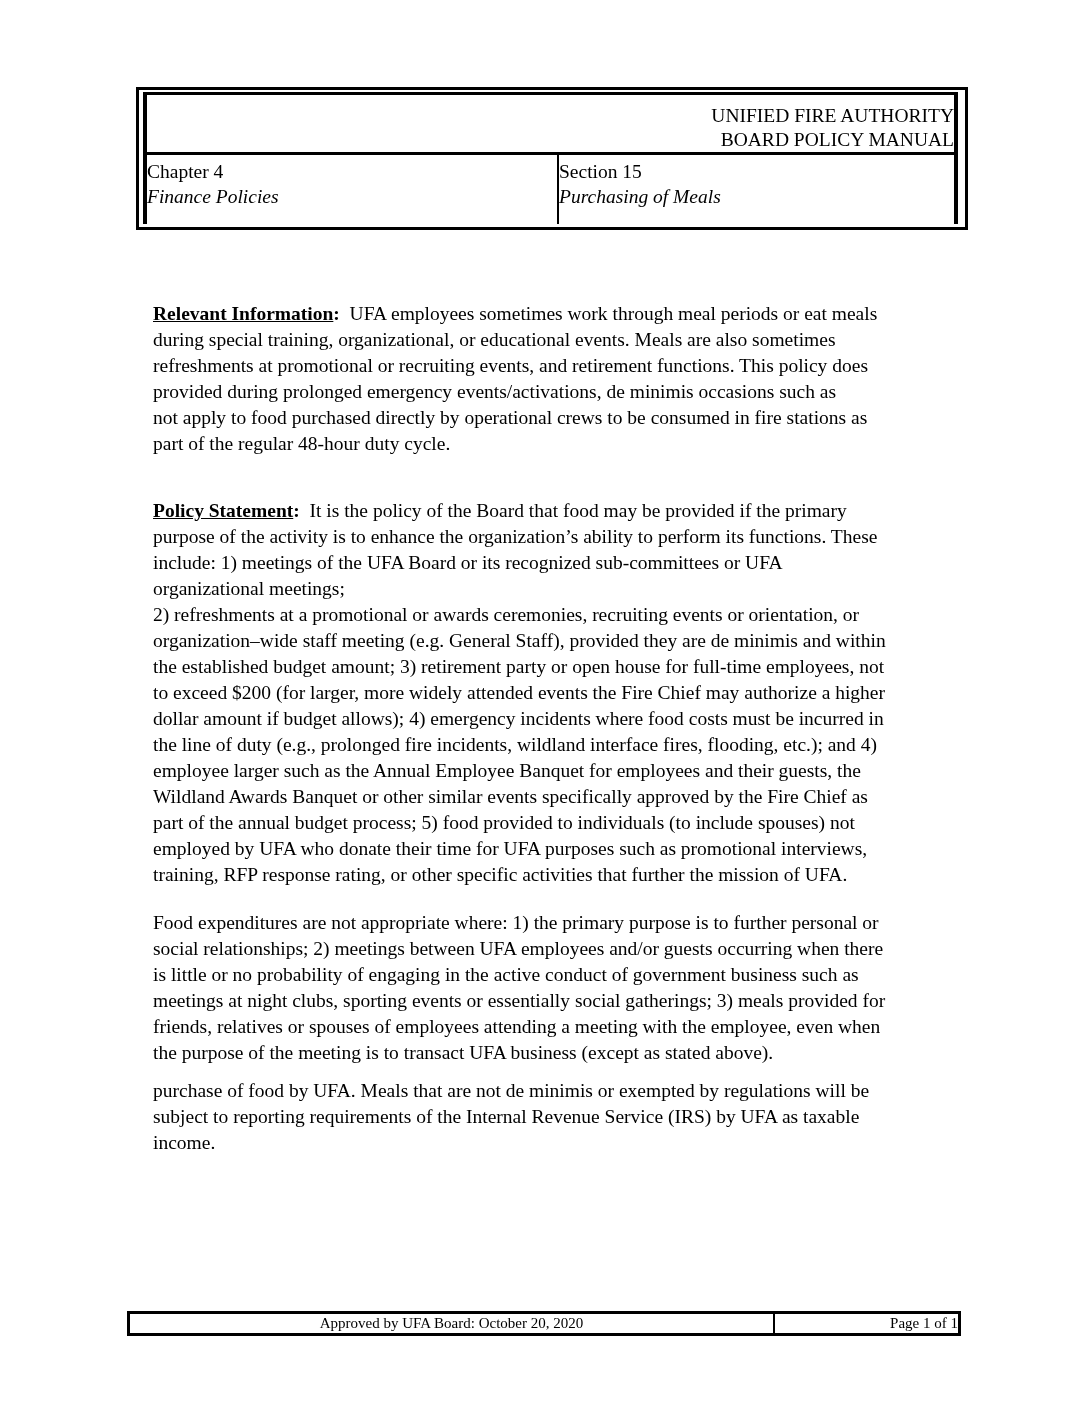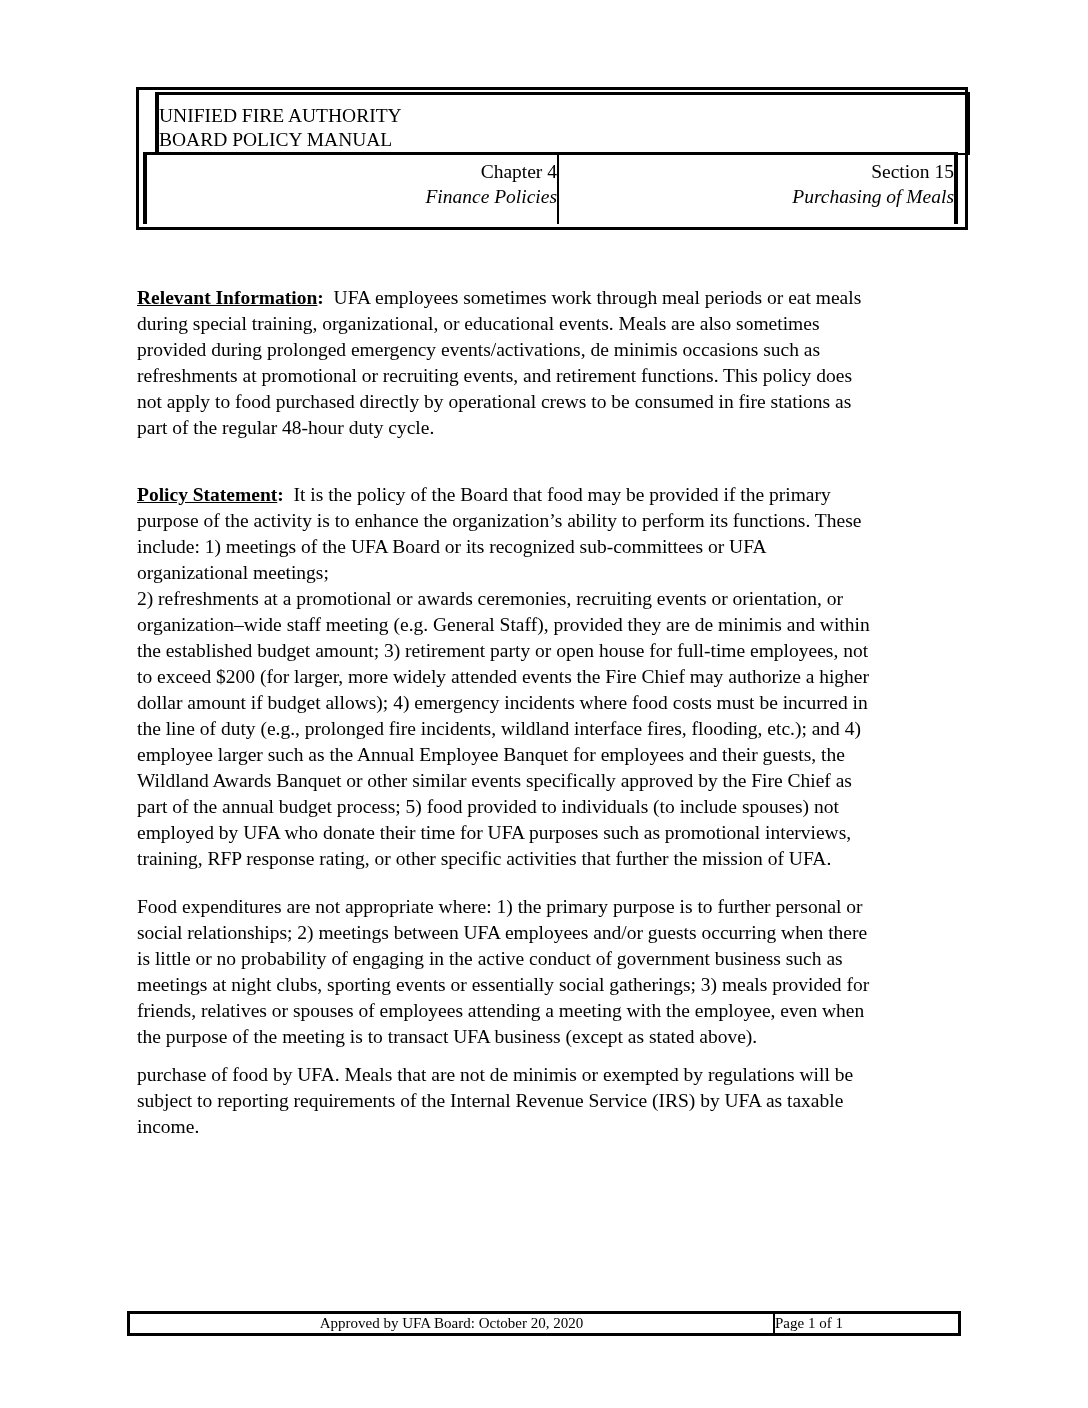--- a/index.html
+++ b/index.html
@@ -13,66 +13,66 @@
     position: absolute; left: 136px; top: 87px; width: 826px; height: 137px;
     border: 3px solid #000;
     border-right-width: 3px;
   }
   .hdr-row1 {
     position: absolute; left: 4px; top: 2px; width: 807px; height: 49px;
     border-top: 3px solid #000;
     border-left: 4px solid #000;
     border-right: 4px solid #000;
     border-bottom: 2px solid #000;
-    text-align: left;
+    text-align: right;
     font-size: 19.5px; line-height: 24px;
-    padding-top: 9px; box-sizing: content-box; margin-left: 12px;
+    padding-top: 9px; box-sizing: content-box;
   }
   .hdr-row1 .line { display: block; }
   .hdr-row2 {
     position: absolute; left: 4px; top: 62px; width: 815px; height: 72px;
     border-top: 3px solid #000;
     border-left: 4px solid #000;
     border-right: 4px solid #000;
     display: flex;
     box-sizing: border-box;
   }
   .hdr-cell {
     flex: 1 1 50%;
-    text-align: right;
+    text-align: left;
     font-size: 19.5px; line-height: 25px;
     padding-top: 4px;
   }
   .hdr-cell.left { border-right: 2px solid #000; flex: 0 0 410px; }
   .hdr-cell .sub { font-style: italic; display: block; }
   .hdr-cell .main { display: block; }
 
   
   .para {
     position: absolute; left: 137px; width: 810px;
     font-size: 19.5px; line-height: 26px;
-    margin: 0;
+    margin: 16px;
   }
   .para .lbl { font-weight: bold; text-decoration: underline; }
   .para .colon { font-weight: bold; }
   .para .ln { display: block; white-space: nowrap; }
 
   
   .footer {
     position: absolute; left: 127px; top: 1311px; width: 834px; height: 25px;
     border: 3px solid #000; box-sizing: border-box;
     display: flex; align-items: center;
     font-size: 15px;
   }
   .footer .approved {
     flex: 0 0 643px; text-align: left; border-right: 2px solid #000;
     height: 100%; display: flex; align-items: center; justify-content: center;
   }
   .footer .page {
-    flex: 1; text-align: left;
+    flex: 1; text-align: right;
   }
 </style>
 </head>
 <body>
 
 <div class="hdr-outer">
   <div class="hdr-row1">
     <span class="line">UNIFIED FIRE AUTHORITY</span>
     <span class="line">BOARD POLICY MANUAL</span>
   </div>
@@ -84,22 +84,22 @@
     <div class="hdr-cell">
       <span class="main">Section 15</span>
       <span class="sub">Purchasing of Meals</span>
     </div>
   </div>
 </div>
 
 <div class="para" style="top:285px;">
   <span class="ln"><span class="lbl">Relevant Information</span><span class="colon">:</span>&nbsp; <span>UFA employees sometimes work through meal periods or eat meals</span></span>
   <span class="ln">during special training, organizational, or educational events.  Meals are also sometimes</span>
+  <span class="ln">refreshments at promotional or recruiting events, and retirement functions.  This policy does</span>
   <span class="ln">provided during prolonged emergency events/activations, de minimis occasions such as</span>
-  <span class="ln">refreshments at promotional or recruiting events, and retirement functions.  This policy does</span>
   <span class="ln">not  apply to food purchased directly by operational crews to be consumed in fire stations as</span>
   <span class="ln">part of  the regular 48-hour duty cycle.</span>
 </div>
 
 <div class="para" style="top:482px;">
   <span class="ln"><span class="lbl">Policy Statement</span><span class="colon">:</span>&nbsp; <span>It is the policy of the Board that food may be provided if the primary</span></span>
   <span class="ln">purpose  of the activity is to enhance the organization’s ability to perform its functions. These</span>
   <span class="ln">include: 1)  meetings of the UFA Board or its recognized sub-committees or UFA</span>
   <span class="ln">organizational meetings;</span>
   <span class="ln">2) refreshments at a promotional or awards ceremonies, recruiting events or orientation, or</span>

